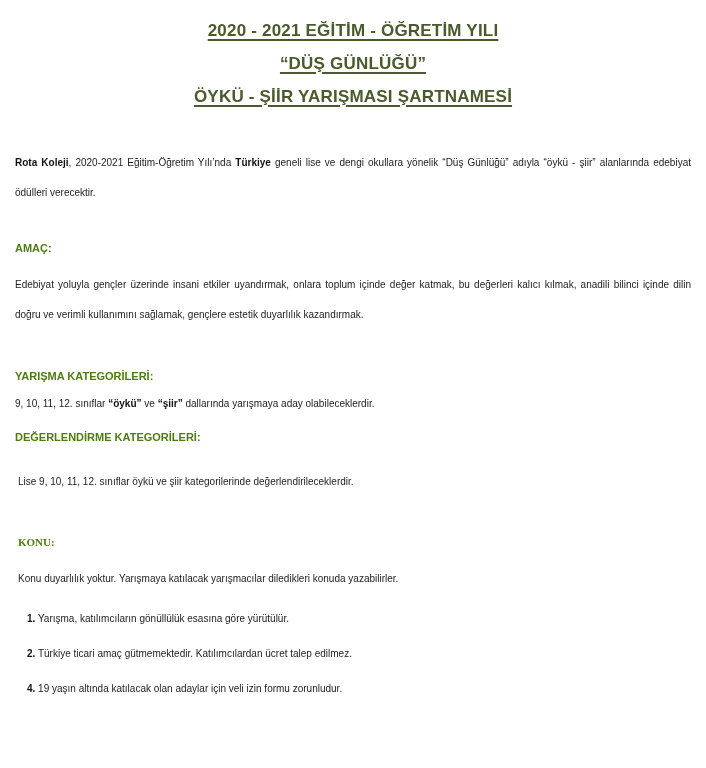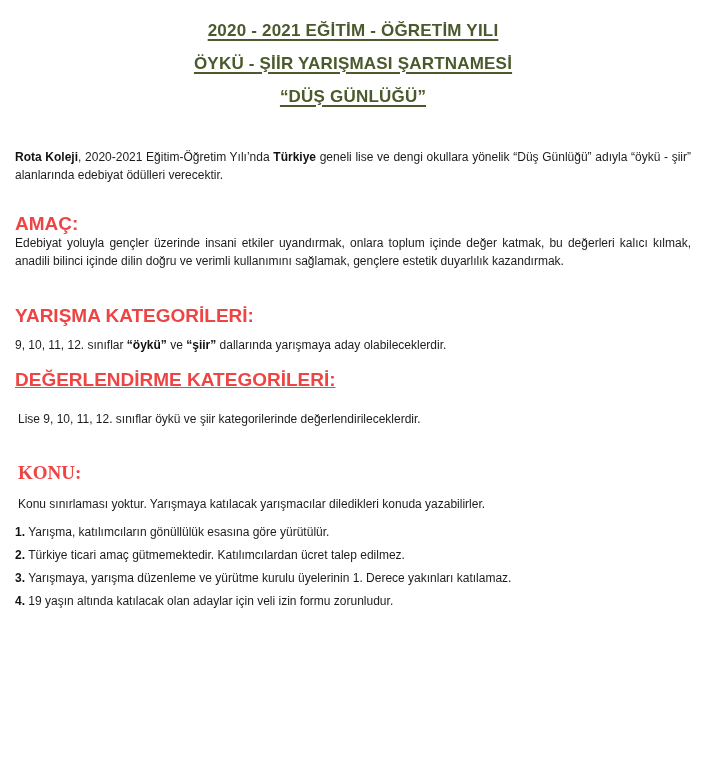--- a/index.html
+++ b/index.html
@@ -27,71 +27,70 @@
     font-size: 17px;
     font-weight: bold;
     line-height: 18px;
     color: #4a5a2c;
     text-decoration: underline;
     text-decoration-thickness: 2px;
     text-underline-offset: 3px;
     letter-spacing: 0.2px;
   }
   .para {
-    font-size: 12px;
-    line-height: 18px;
+    font-size: 10px;
+    line-height: 30px;
     margin: 0;
     color: #1c1c1c;
   }
   .justify { text-align: justify; }
   .heading {
-    font-size: 19px;
+    font-size: 11px;
     font-weight: bold;
-    color: #ef4444;
+    color: #4d7c0f;
     line-height: 20px;
     margin: 0;
   }
   .intro       { margin-top: 42px; }
   .h-amac      { margin-top: 30px; }
-  .p-amac      { }
+  .p-amac      { margin-top: 12px; }
   .h-kat       { margin-top: 36px; }
-  .p-kat       { margin-top: 10px; }
-  .h-deg       { margin-top: 16px; text-decoration: underline;  }
+  .p-kat       { margin-top: 3px; }
+  .h-deg       { margin-top: 8px;  }
   .p-deg       { margin-top: 20px; padding-left: 3px; }
   .h-konu      { margin-top: 35px; padding-left: 3px; font-family: Liberation Serif, serif; }
   .p-konu      { margin-top: 12px; padding-left: 3px; }
   .h-kos       { margin-top: 36px; }
-  .list-item   { margin-top: 10px; }
+  .list-item   { margin-top: 10px; margin-left: 12px; }
   .list-item + .list-item { margin-top: 5px; }
   strong { font-weight: bold; color: #111111; }
 </style>
 </head>
 <body>
 
 <div class="page">
 
   <header class="title-block">
     <span class="title-line">2020 - 2021 EĞİTİM - ÖĞRETİM YILI</span>
+    <span class="title-line">“DÜŞ GÜNLÜĞÜ”</span>
     <span class="title-line">ÖYKÜ - ŞİİR YARIŞMASI ŞARTNAMESİ</span>
-    <span class="title-line">“DÜŞ GÜNLÜĞÜ”</span>
   </header>
 
   <p class="para justify intro"><strong>Rota Koleji</strong><span>, 2020-2021 Eğitim-Öğretim Yılı’nda </span><strong>Türkiye</strong><span> geneli lise ve dengi okullara yönelik “Düş Günlüğü” adıyla “öykü - şiir” alanlarında edebiyat ödülleri verecektir.</span></p>
 
   <h2 class="heading h-amac">AMAÇ:</h2>
   <p class="para justify p-amac">Edebiyat yoluyla gençler üzerinde insani etkiler uyandırmak, onlara toplum içinde değer katmak, bu değerleri kalıcı kılmak, anadili bilinci içinde dilin doğru ve verimli kullanımını sağlamak, gençlere estetik duyarlılık kazandırmak.</p>
 
   <h2 class="heading h-kat">YARIŞMA KATEGORİLERİ:</h2>
   <p class="para p-kat"><span>9, 10, 11, 12. sınıflar </span><strong>“öykü”</strong><span> ve </span><strong>“şiir”</strong><span> dallarında yarışmaya aday olabileceklerdir.</span></p>
 
   <h2 class="heading h-deg">DEĞERLENDİRME KATEGORİLERİ:</h2>
   <p class="para p-deg">Lise 9, 10, 11, 12. sınıflar öykü ve şiir kategorilerinde değerlendirileceklerdir.</p>
 
   <h2 class="heading h-konu">KONU:</h2>
-  <p class="para p-konu">Konu sınırlaması yoktur. Yarışmaya katılacak yarışmacılar diledikleri konuda yazabilirler.</p>
+  <p class="para p-konu">Konu duyarlılık yoktur. Yarışmaya katılacak yarışmacılar diledikleri konuda yazabilirler.</p>
 
 
   <p class="para list-item"><strong>1.</strong><span> Yarışma, katılımcıların gönüllülük esasına göre yürütülür.</span></p>
   <p class="para list-item"><strong>2.</strong><span> Türkiye ticari amaç gütmemektedir. Katılımcılardan ücret talep edilmez.</span></p>
-  <p class="para list-item"><strong>3.</strong><span> Yarışmaya, yarışma düzenleme ve yürütme kurulu üyelerinin 1. Derece yakınları katılamaz.</span></p>
   <p class="para list-item"><strong>4.</strong><span> 19 yaşın altında katılacak olan adaylar için veli izin formu zorunludur.</span></p>
 
 </div>
 
 </body></html>

